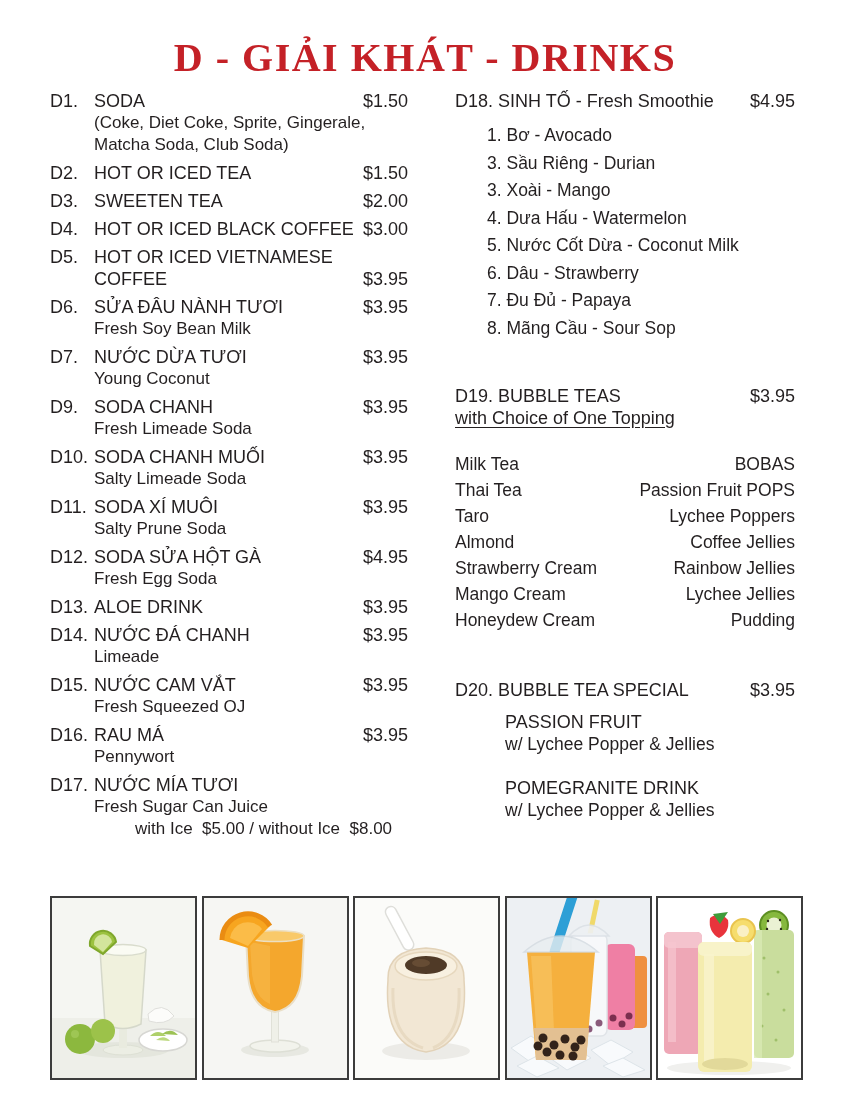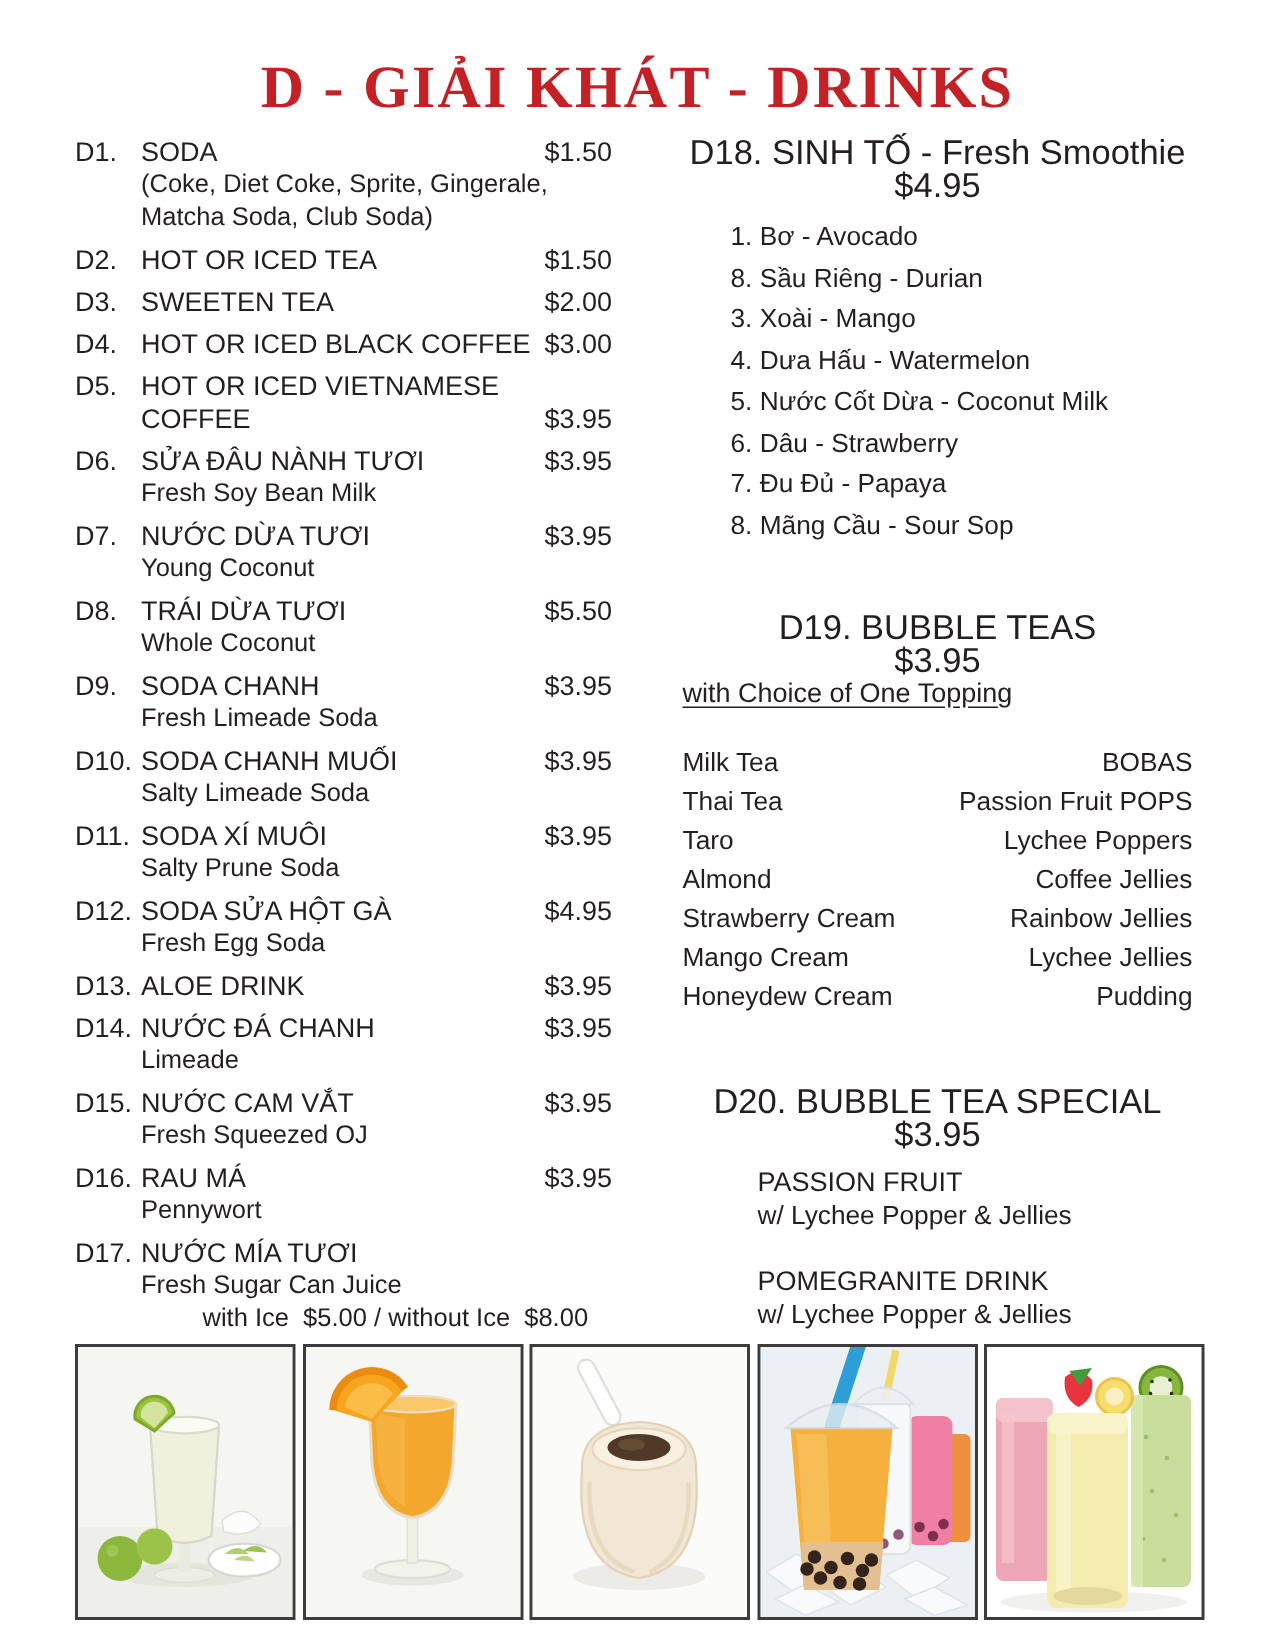--- a/index.html
+++ b/index.html
@@ -14,21 +14,21 @@
   .l1{display:flex;align-items:baseline;font-size:18px;line-height:22px;}
   .num{width:44px;flex:0 0 44px;}
   .nm{flex:1;}
   .pr{text-align:right;white-space:nowrap;}
   .l2{display:flex;align-items:center;font-size:18px;line-height:22px;padding-left:44px;}
   .nm2{flex:1;}
   .sub{padding-left:44px;font-size:17px;line-height:22px;white-space:pre-line;}
   .note{padding-left:85px;font-size:17px;line-height:22px;white-space:pre-wrap;}
   
   .col-right{position:absolute;left:455px;top:90px;width:340px;}
-  .sec-head{display:flex;align-items:center;font-size:23px;line-height:22px;flex-direction:column;}
+  .sec-head{display:flex;align-items:center;font-size:18px;line-height:22px;}
   .sec-head .ttl{flex:1;}
   .flavors{margin-top:12px;padding-left:32px;}
   .flv{font-size:17.5px;line-height:22px;margin-bottom:5.5px;}
   .sec-bubble{margin-top:46px;}
   .subtl{font-size:18px;line-height:22px;
          text-decoration:underline;text-underline-offset:3px;}
   .btrows{margin-top:24px;}
   .btrow{display:flex;align-items:baseline;font-size:17.5px;line-height:22px;margin-bottom:4px;}
   .tea{flex:1;}
   .topping{text-align:right;white-space:nowrap;}
@@ -121,30 +121,20 @@
           <div class="l1">
             <span class="num">D7.</span>
             <span class="nm">NƯỚC DỪA TƯƠI</span>
             <span class="pr">$3.95</span>
           </div>
 
           <div class="sub">Young Coconut</div>
 
         </div>
 
-        <div class="li">
-          <div class="l1">
-            <span class="num">D8.</span>
-            <span class="nm">TRÁI DỪA TƯƠI</span>
-            <span class="pr">$5.50</span>
-          </div>
-
-          <div class="sub">Whole Coconut</div>
-
-        </div>
 
         <div class="li">
           <div class="l1">
             <span class="num">D9.</span>
             <span class="nm">SODA CHANH</span>
             <span class="pr">$3.95</span>
           </div>
 
           <div class="sub">Fresh Limeade Soda</div>
 
@@ -242,21 +232,21 @@
 
     <div class="sec-smoothie">
       <div class="sec-head">
         <span class="ttl">D18. SINH TỐ - Fresh Smoothie</span>
         <span class="pr">$4.95</span>
       </div>
       <div class="flavors">
 
           <div class="flv">1. Bơ - Avocado</div>
 
-          <div class="flv">8. Sầu Riêng - Durian</div>
+          <div class="flv">3. Sầu Riêng - Durian</div>
 
           <div class="flv">3. Xoài - Mango</div>
 
           <div class="flv">4. Dưa Hấu - Watermelon</div>
 
           <div class="flv">5. Nước Cốt Dừa - Coconut Milk</div>
 
           <div class="flv">6. Dâu - Strawberry</div>
 
           <div class="flv">7. Đu Đủ - Papaya</div>

